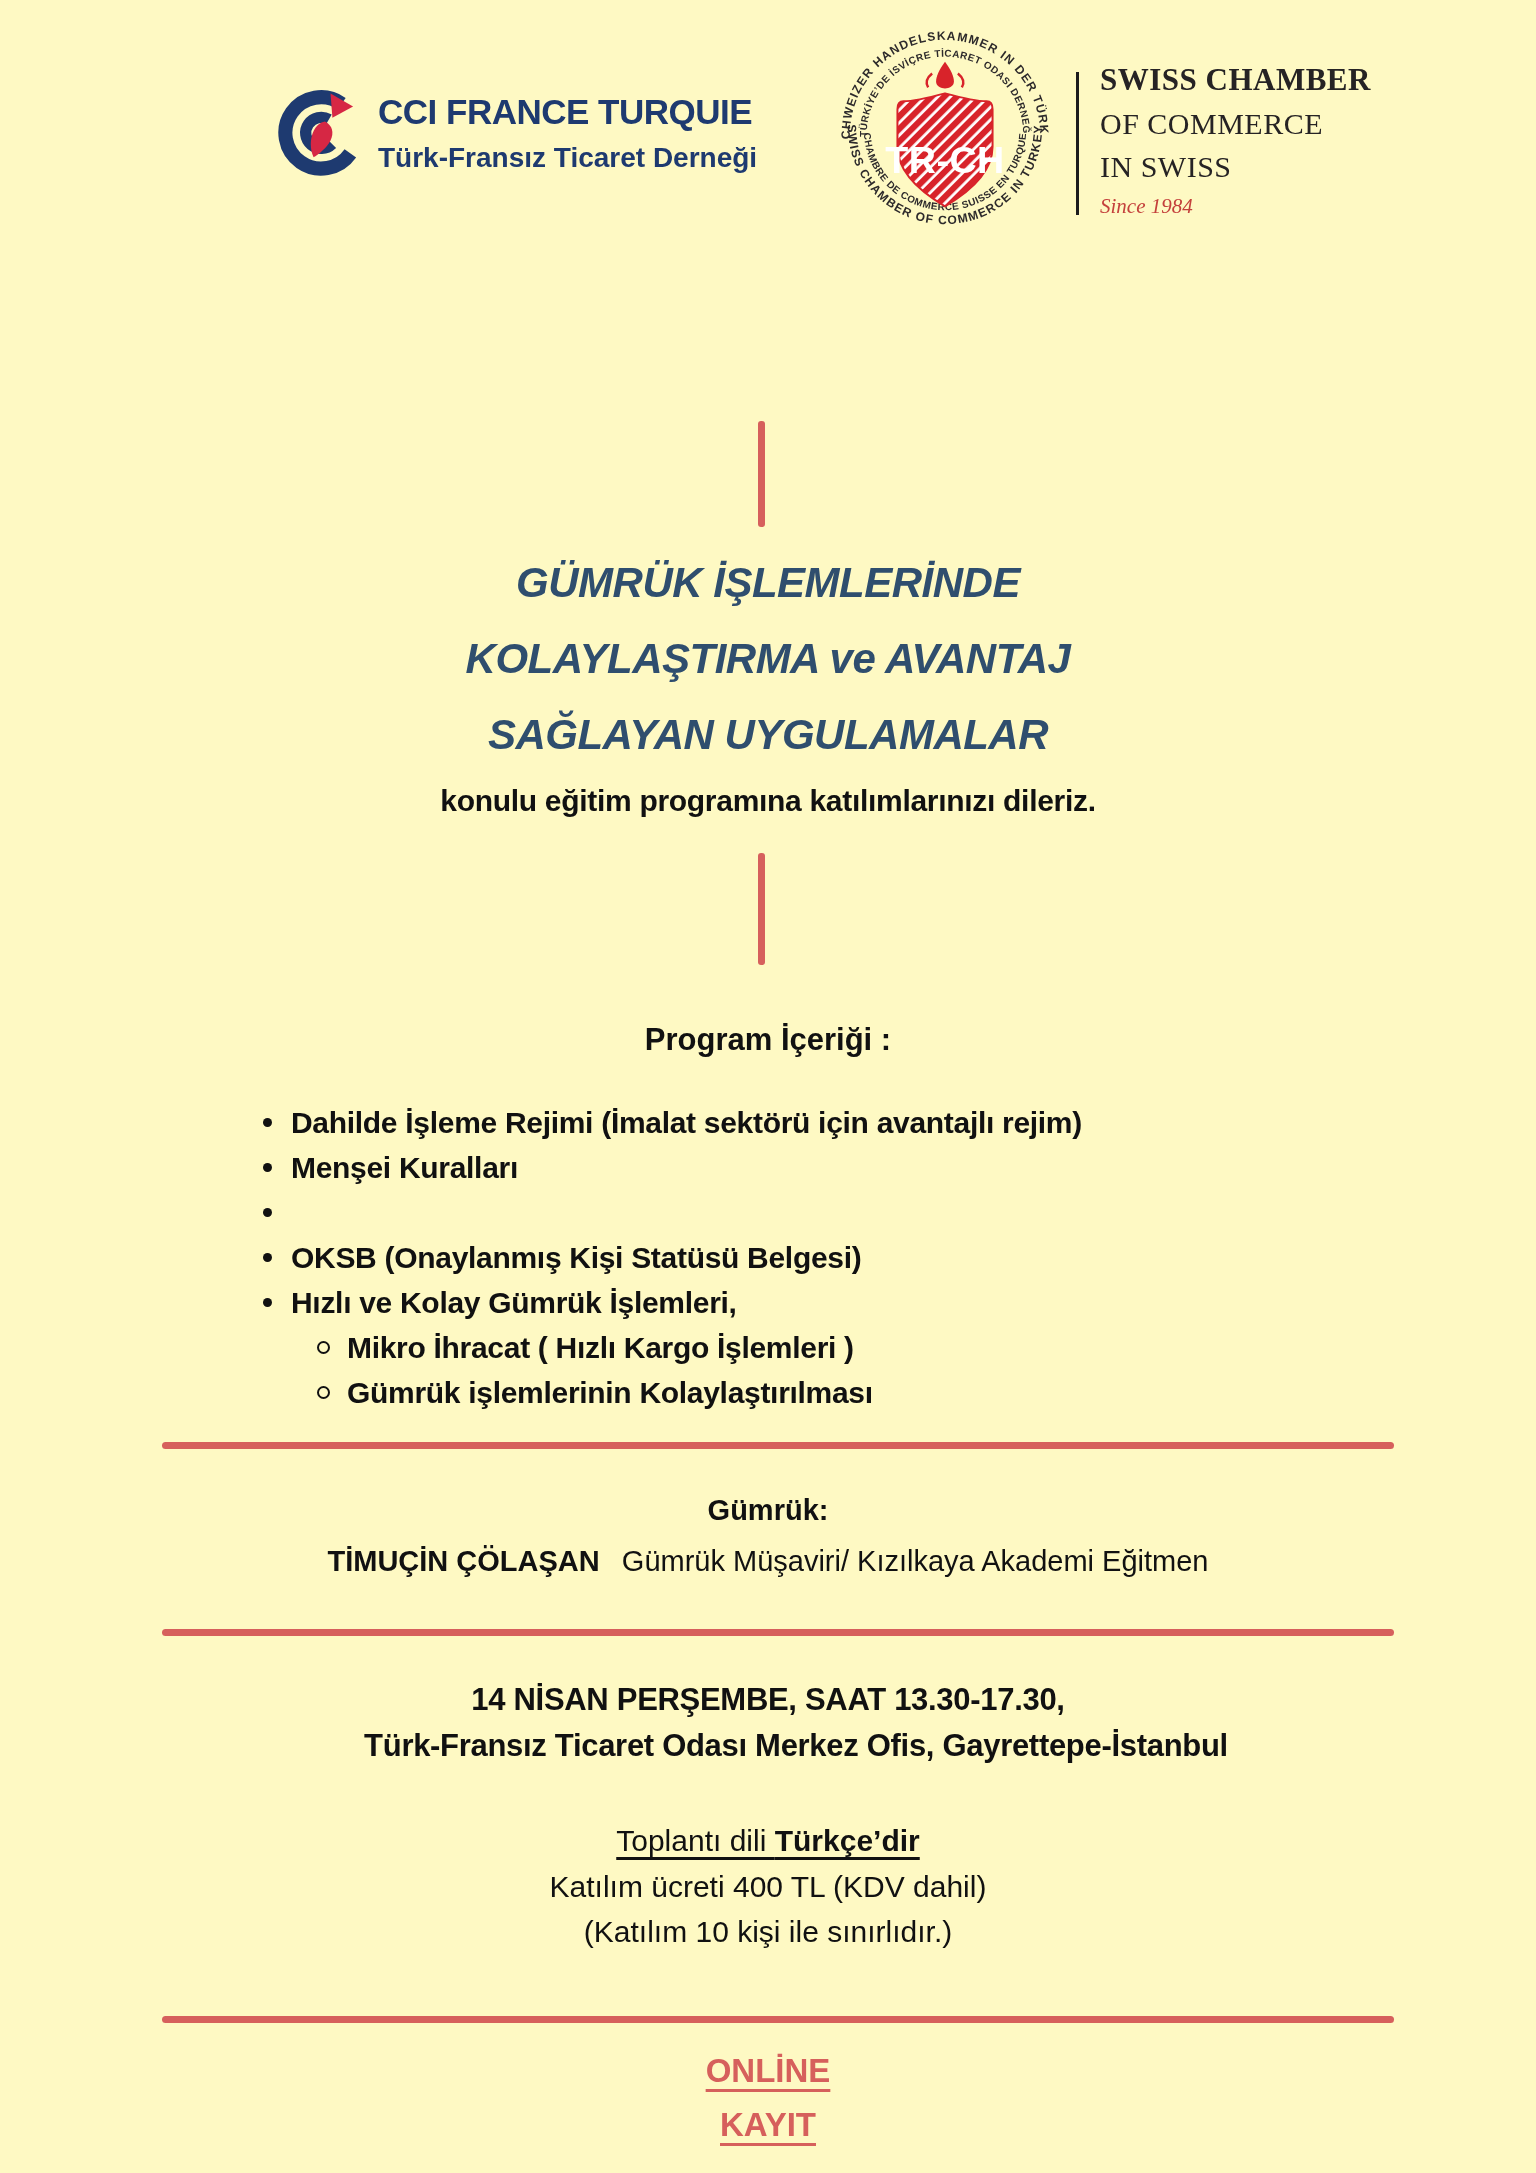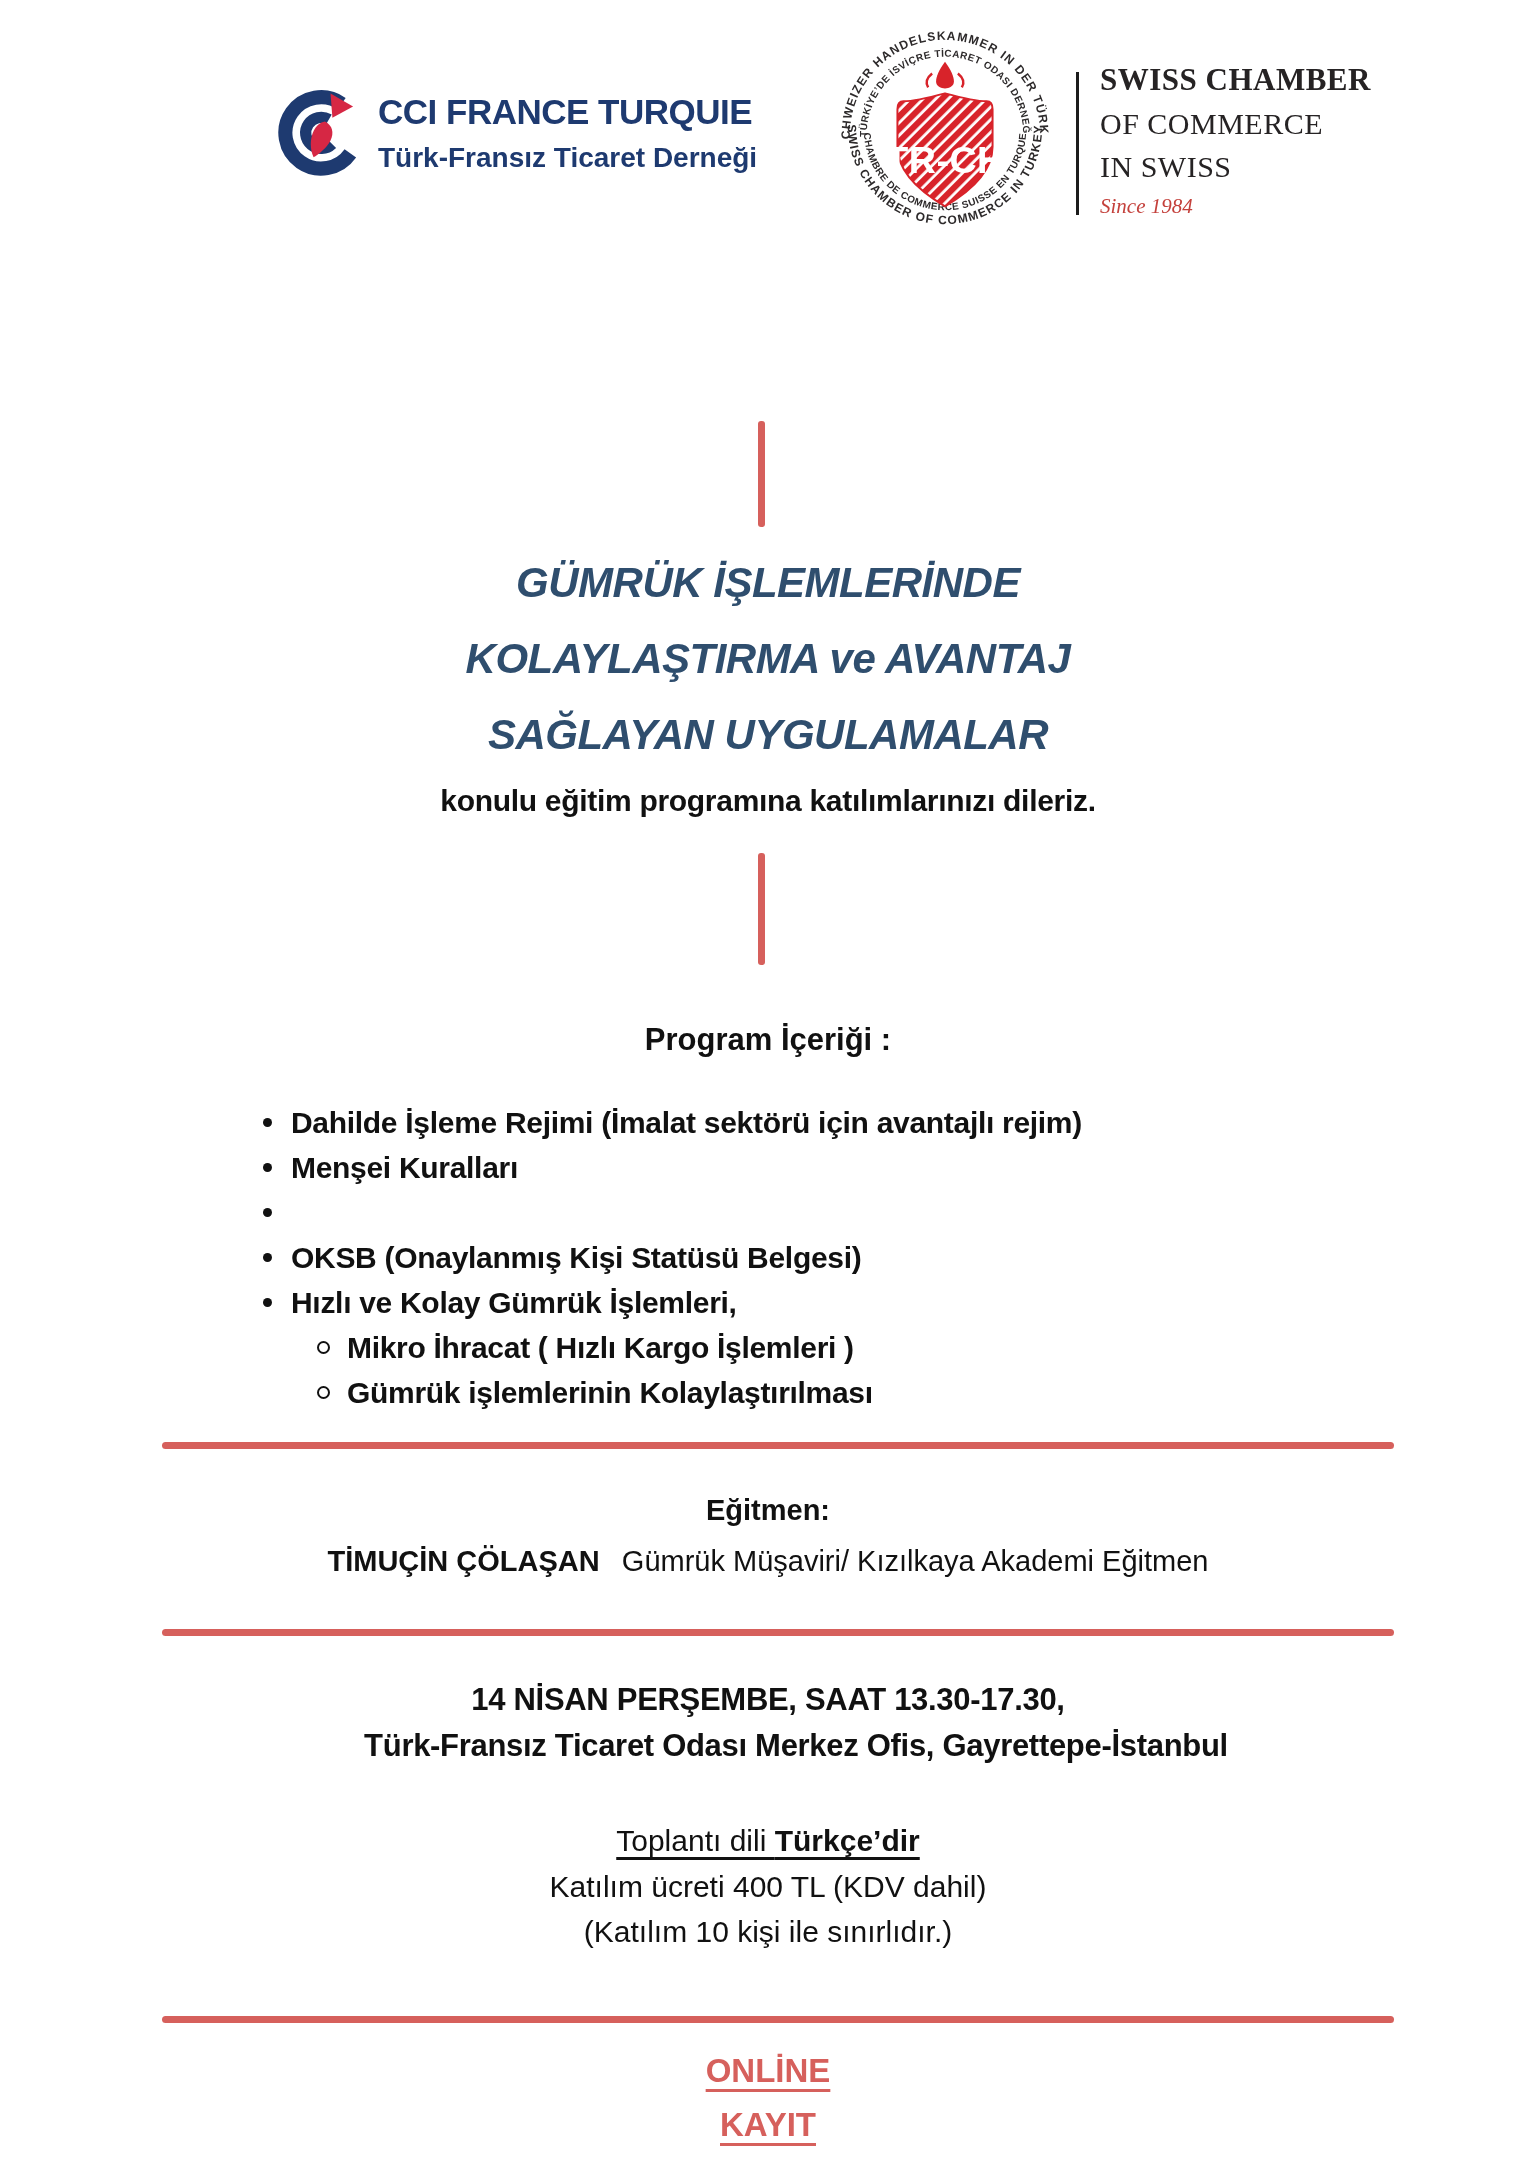--- a/index.html
+++ b/index.html
@@ -1,18 +1,18 @@
 <!DOCTYPE html>
 <html><head>
 <meta charset="utf-8">
 <style>
   html,body{margin:0;padding:0;background:#e8e8e8;}
   .page{
     position:relative;width:1536px;height:2173px;margin:0 auto;
-    background:#ffffff;overflow:hidden;
+    background:#fef9c3;overflow:hidden;
     font-family:"Liberation Sans",sans-serif;color:#111;
   }
   .abs{position:absolute;}
   .center{left:0;width:1536px;text-align:center;}
 
   
   .cci-text{left:378px;top:92px;color:#1e3a70;}
   .cci-line1{font-size:35px;font-weight:bold;letter-spacing:-0.5px;white-space:nowrap;}
   .cci-line2{font-size:28px;font-weight:bold;margin-top:10px;white-space:nowrap;}
   .seal-svg{left:836px;top:24px;}
@@ -144,21 +144,21 @@
       <span>Mikro İhracat ( Hızlı Kargo İşlemleri )</span>
     </div>
     <div class="li sub">
       <span class="circ"></span>
       <span>Gümrük işlemlerinin Kolaylaştırılması</span>
     </div>
   </div>
 
   <div class="abs red-hline hline1"></div>
 
-  <div class="abs center trainer-heading">Eğitmen:</div>
+  <div class="abs center trainer-heading">Gümrük:</div>
   <div class="abs center trainer-line">
     <span class="trainer-name">TİMUÇİN ÇÖLAŞAN</span>
     <span class="trainer-role">Gümrük Müşaviri/ Kızılkaya Akademi Eğitmen</span>
   </div>
 
   <div class="abs red-hline hline2"></div>
 
   <div class="abs center event1">14 NİSAN PERŞEMBE, SAAT 13.30-17.30,</div>
   <div class="abs center event2">Türk-Fransız Ticaret Odası Merkez Ofis, Gayrettepe-İstanbul</div>
 

